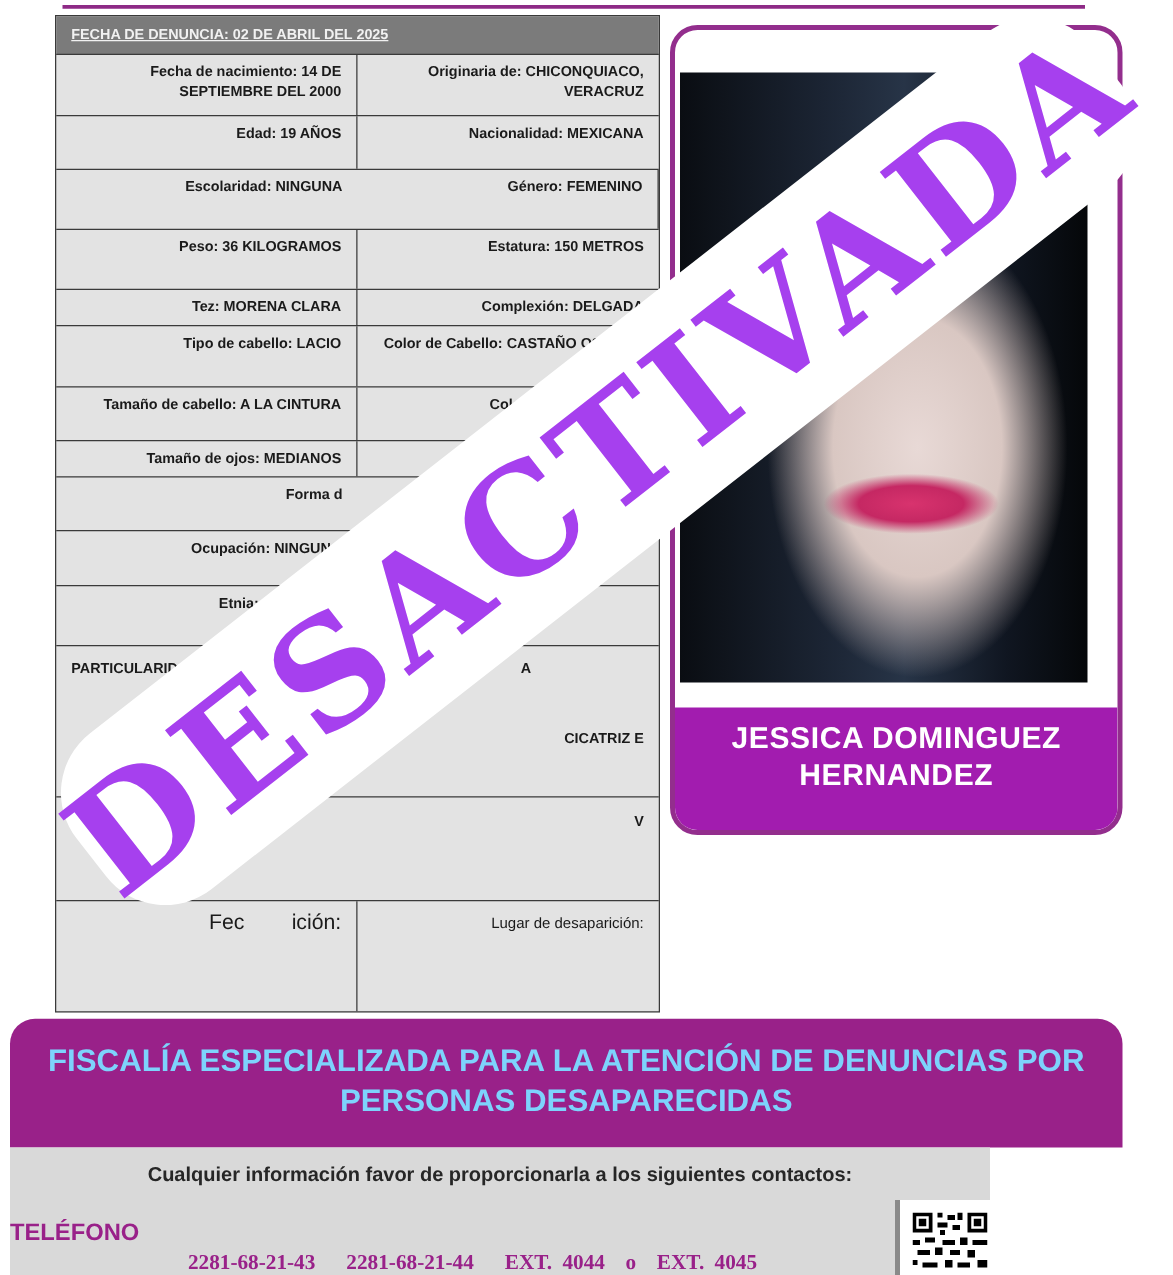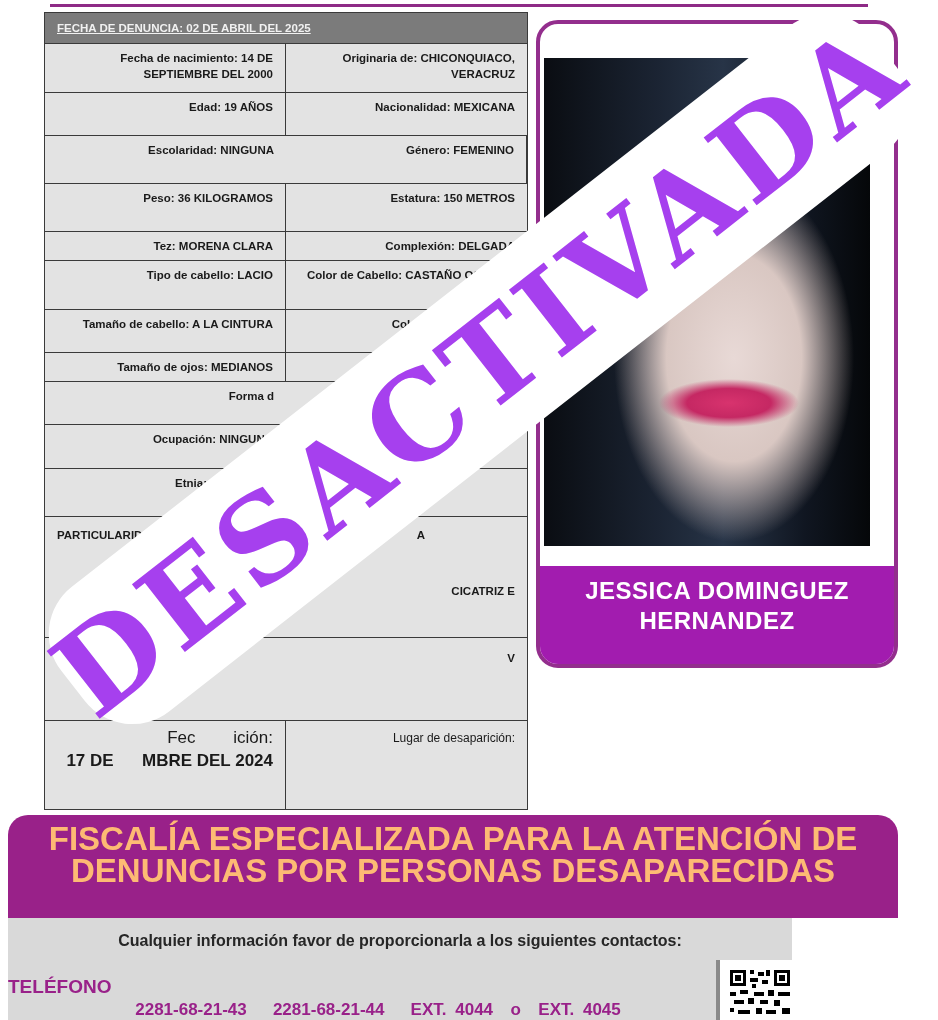--- a/index.html
+++ b/index.html
@@ -28,28 +28,28 @@
            background:
              radial-gradient(ellipse 70px 24px at 185px 345px, #d8336e 0%, #c52863 60%, rgba(197,40,99,0) 100%),
              radial-gradient(ellipse 150px 230px at 190px 300px, #e8d9d6 0%, #d9c7c2 45%, rgba(60,60,70,0) 80%),
              linear-gradient(90deg, #0a0d12 0%, #1b2433 35%, #273447 55%, #101621 80%, #050709 100%); }
   .namebar { position:absolute; left:0; top:542px; width:100%; height:110px; background:#a21caf;
              color:#ffffff; font-weight:bold; font-size:24px; text-align:center; line-height:30px;
              padding-top:10px; box-sizing:border-box; letter-spacing:0.5px; }
 
   
   .fiscalia { position:absolute; left:8px; top:815px; width:890px; height:103px; background:#992189;
-              border-radius:20px 20px 0 0; color:#fdba74; text-align:center; font-weight:bold;
-              font-size:33px; line-height:32px; padding-top:8px; box-sizing:border-box; }
+              border-radius:20px 20px 0 0; color:#7dd3fc; text-align:center; font-weight:bold;
+              font-size:25px; line-height:32px; padding-top:18px; box-sizing:border-box; }
   .contact { position:absolute; left:8px; top:918px; width:784px; height:102px; background:#d9d9d9; }
   .contact .line1 { position:absolute; top:14px; width:100%; text-align:center; font-weight:bold; font-size:16px; color:#262626; }
   .contact .tel-label { position:absolute; top:58px; left:0; width:740px; text-align:left; font-weight:bold;
                         font-size:19px; color:#992189; }
   .contact .tel-nums { position:absolute; top:82px; left:0; width:740px; text-align:center; font-weight:bold;
-                       font-size:17px; color:#992189; word-spacing:4px; }
+                       font-size:17px; color:#992189; word-spacing:4px;font-family:Liberation Serif, serif; }
   .qr { position:absolute; left:712px; top:42px; width:80px; height:70px; background:#ffffff; box-shadow:-4px 0 0 #8a8a8a; }
   .qr svg { position:absolute; left:10px; top:10px; }
 
   
   .stamp { position:absolute; left:-36px; top:290px; width:1030px; height:158px; background:#ffffff;
            border-radius:60px; transform:rotate(-38deg); transform-origin:center center;
            display:flex; align-items:center; justify-content:center; }
   .stamp span { font-family:"DejaVu Serif", serif; font-weight:bold; font-size:118px; color:#a640ee;
                 letter-spacing:6px; }
 </style>
@@ -112,21 +112,20 @@
       </div>
       <div style="margin-top:40px">CICATRIZ E</div>
     </div>
   </div>
   <div class="row" style="height:82px">
     <div class="cell full" style="padding-top:12px">V</div>
   </div>
   <div class="row" style="height:88px">
     <div class="cell left">
       <div class="big-date-label" style="white-space:pre">Fec        ición:</div>
-      <div class="big-date-value" style="white-space:pre-wrap">17 DE      MBRE DEL 2024</div>
     </div>
     <div class="cell lugar" style="padding-top:8px">
       <div>Lugar de desaparición:</div>
     </div>
   </div>
 </div>
 
 <div class="card">
   <div class="photo" title="Fotografía de la persona desaparecida"></div>
   <div class="namebar">JESSICA DOMINGUEZ HERNANDEZ</div>

